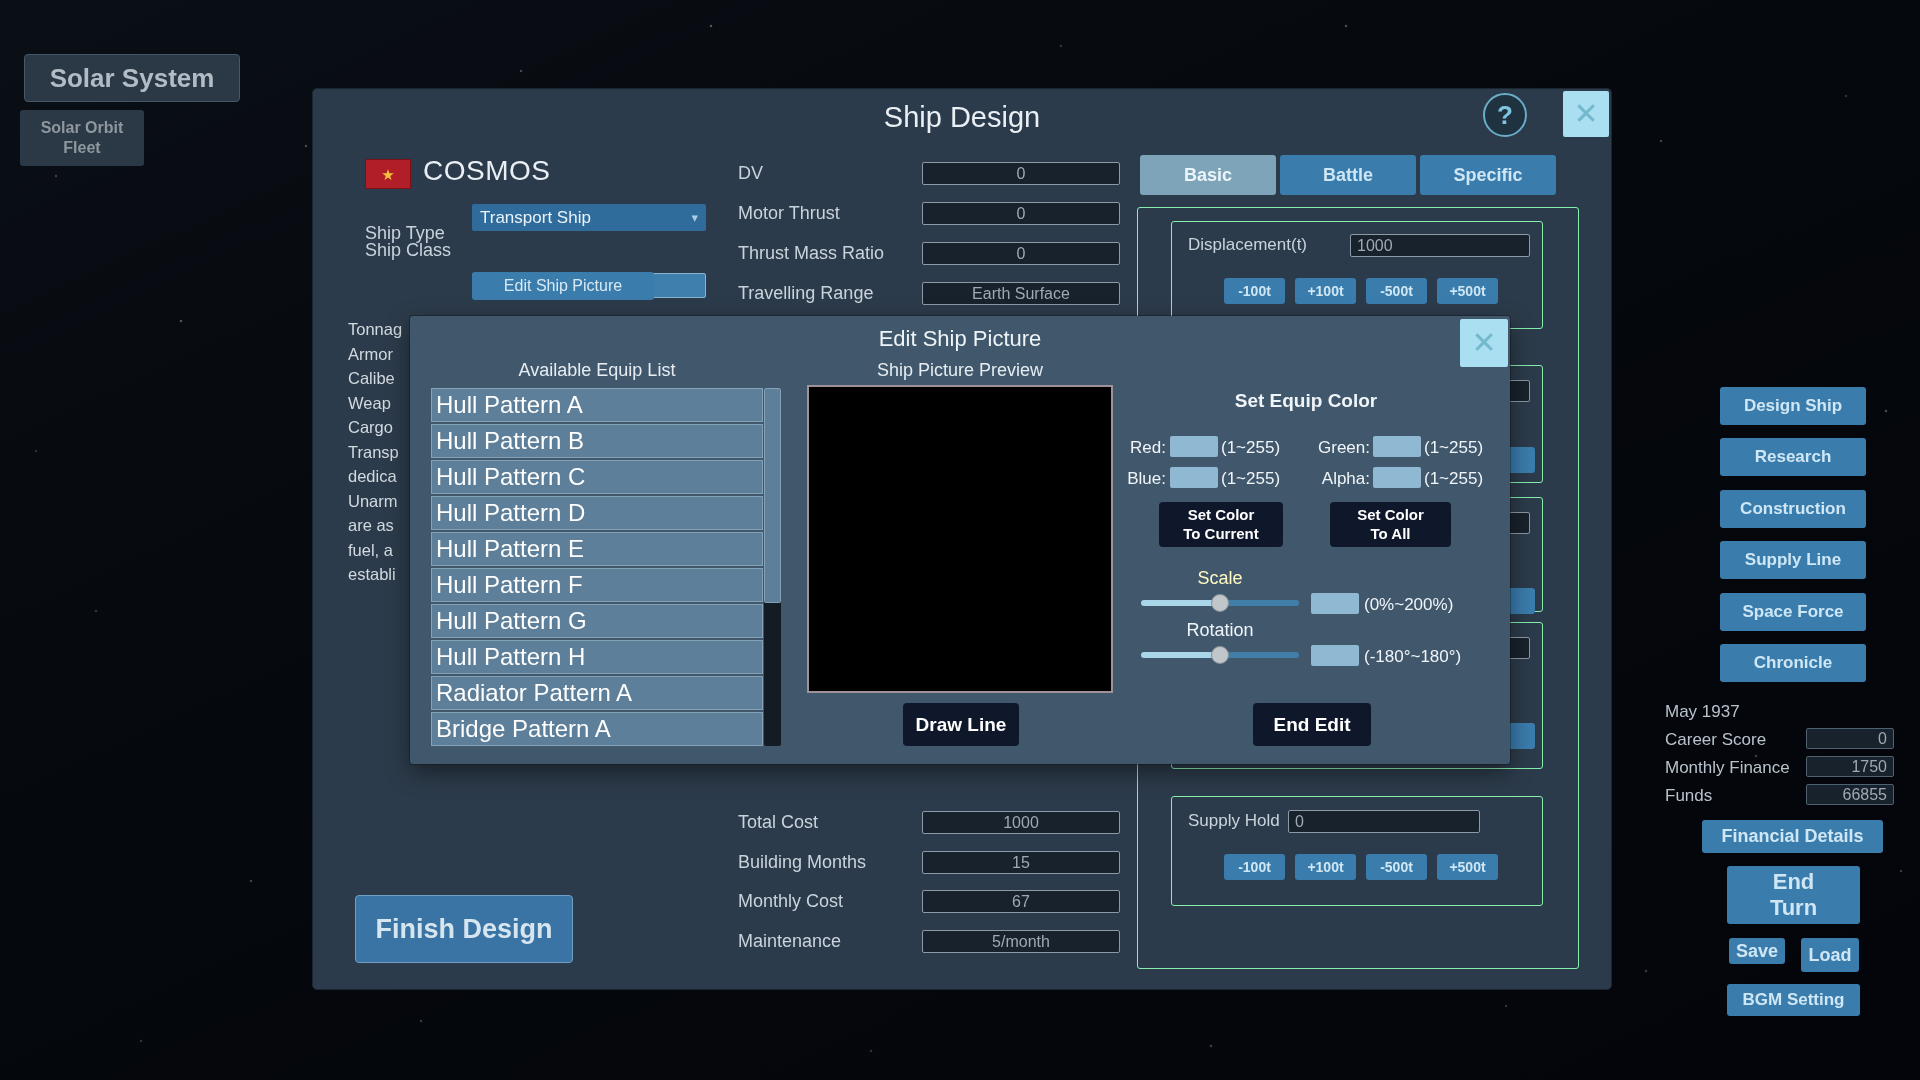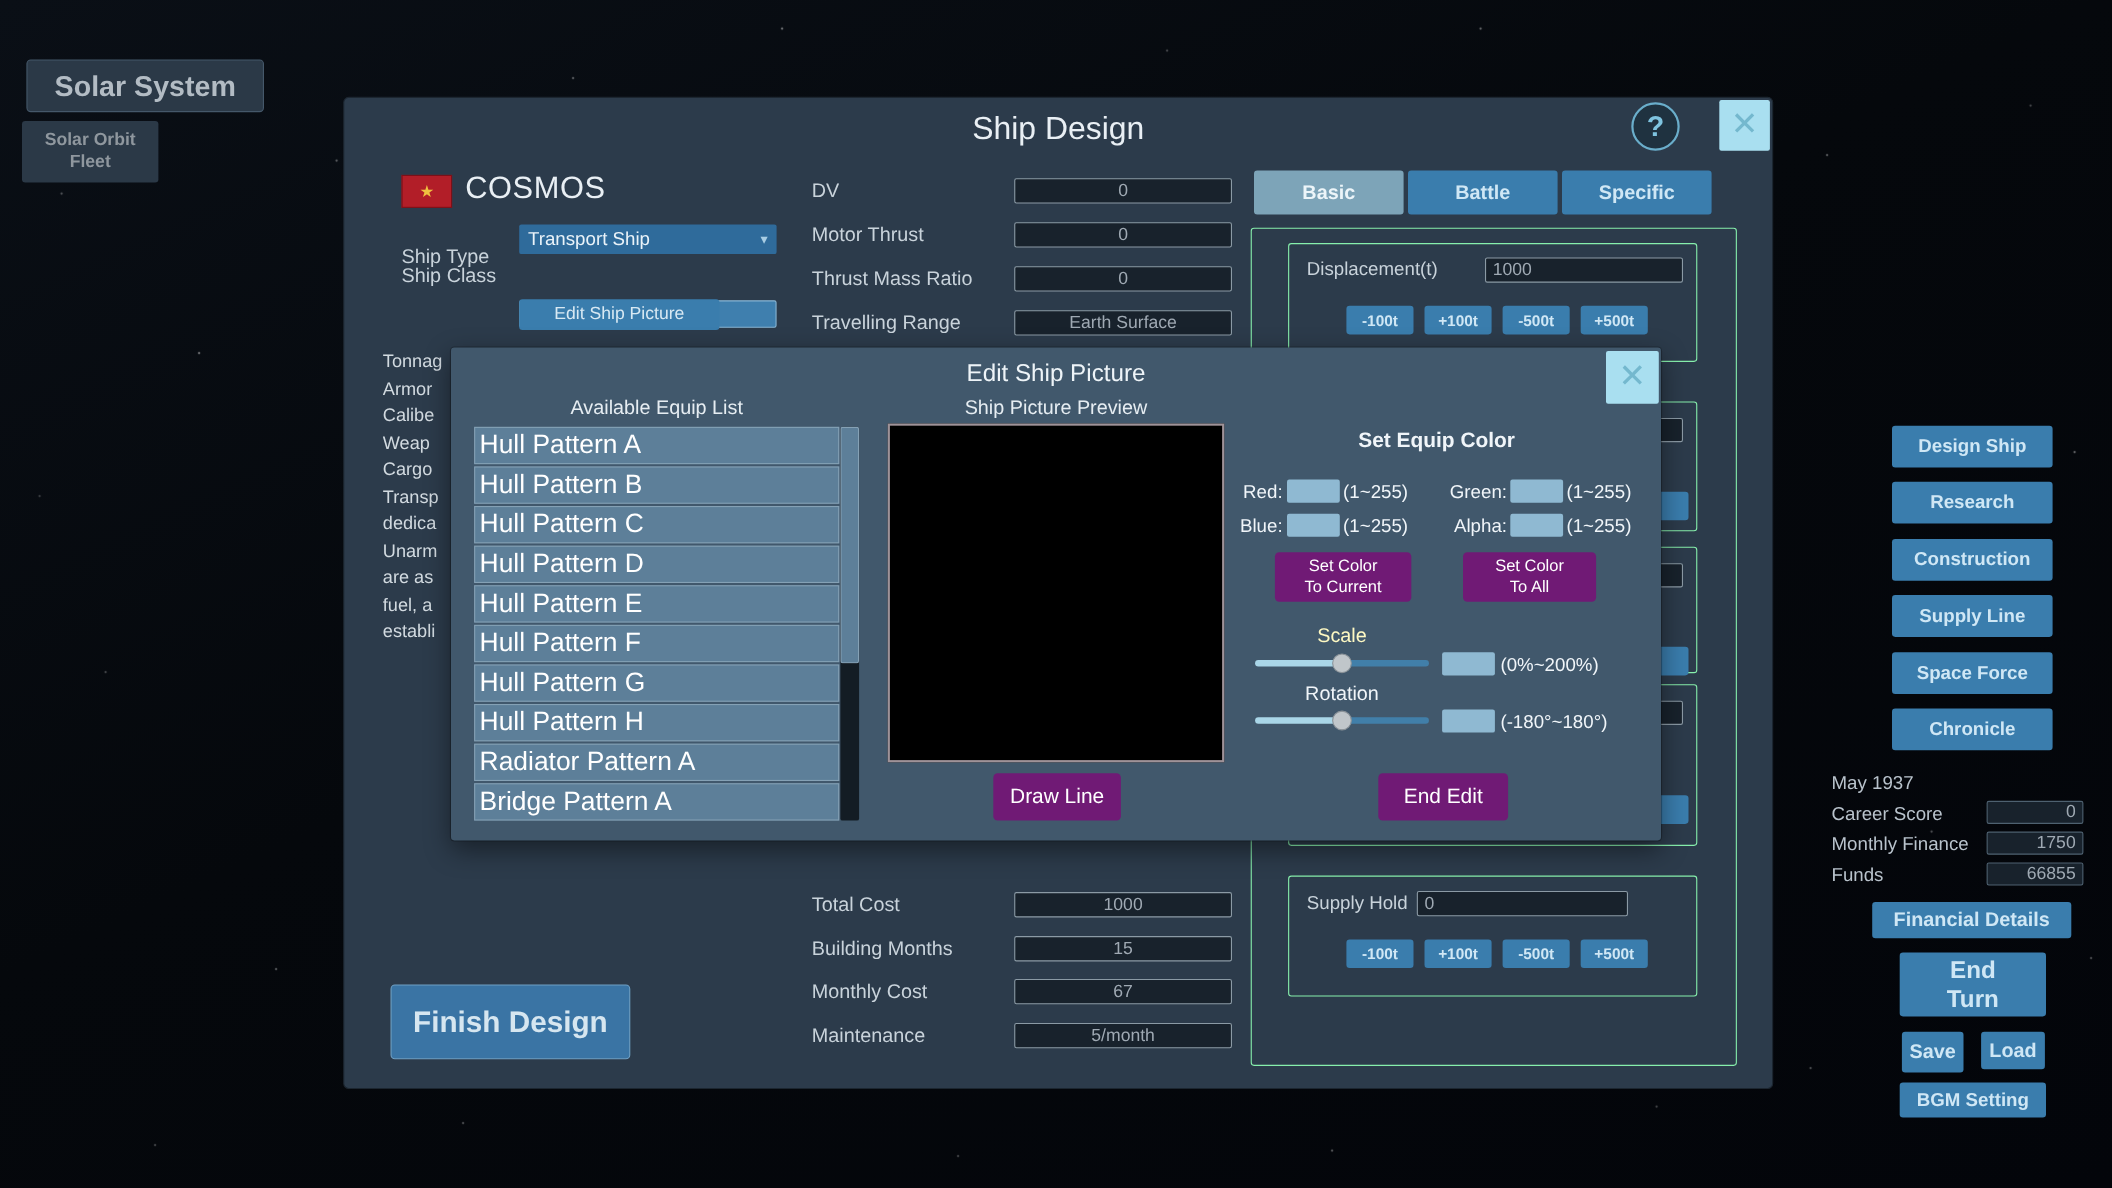--- a/index.html
+++ b/index.html
@@ -22,21 +22,21 @@
       1645px 970px 1px rgba(255,255,255,.35), 1210px 1045px 1px rgba(255,255,255,.40),
       870px 1050px 1px rgba(255,255,255,.30), 55px 175px 1px rgba(255,255,255,.35),
       305px 145px 1px rgba(255,255,255,.40), 1505px 1005px 1px rgba(255,255,255,.30),
       1755px 755px 1px rgba(255,255,255,.35), 35px 450px 1px rgba(255,255,255,.25),
       140px 1040px 1px rgba(255,255,255,.30), 1900px 870px 1px rgba(255,255,255,.35);
   }
   .abs{position:absolute;}
   .preline{white-space:pre-line;}
   .btn{display:flex;align-items:center;justify-content:center;text-align:center;border-radius:3px;cursor:pointer;box-sizing:border-box;}
   .steel{background:#3a7dad;color:#cfe7f5;font-weight:bold;}
-  .bright{background:#701a75;color:#ffffff;font-weight:normal;border-radius:4px;text-align:center;}
+  .bright{background:#0f172a;color:#ffffff;font-weight:bold;border-radius:4px;text-align:center;}
   .darkbox{background:#18222c;border:1px solid #8b9aa5;color:#9fa9b3;display:flex;align-items:center;justify-content:center;font-size:16px;border-radius:2px;box-sizing:border-box;}
   .darkbox.leftal{justify-content:flex-start;padding-left:6px;}
   .darkbox.rightal{justify-content:flex-end;padding-right:6px;}
   .lightbox{background:#8fb9d2;border-radius:2px;box-sizing:border-box;}
   .panel{border:1px solid #86efac;border-radius:3px;box-sizing:border-box;}
   .lbl{color:#c9d3db;font-size:18px;}
   .dialog{
     left:312px;top:88px;width:1298px;height:900px;background:rgba(45,61,77,.97);
     border:1px solid #1c2630;border-radius:5px;
   }
@@ -267,16 +267,16 @@
   <div class="abs" style="left:1665px;top:730px;font-size:17px;color:#b9c3cc;">Career Score</div>
   <div class="abs darkbox rightal" style="left:1806px;top:728px;width:88px;height:21px;border-color:#4e6170;">0</div>
   <div class="abs" style="left:1665px;top:758px;font-size:17px;color:#b9c3cc;">Monthly Finance</div>
   <div class="abs darkbox rightal" style="left:1806px;top:756px;width:88px;height:21px;border-color:#4e6170;">1750</div>
   <div class="abs" style="left:1665px;top:786px;font-size:17px;color:#b9c3cc;">Funds</div>
   <div class="abs darkbox rightal" style="left:1806px;top:784px;width:88px;height:21px;border-color:#4e6170;">66855</div>
 
   <div class="abs btn steel" style="left:1702px;top:820px;width:181px;height:33px;font-size:18px;">Financial Details</div>
   <div class="abs btn steel preline" style="left:1727px;top:866px;width:133px;height:58px;font-size:22px;line-height:1.2;">End
 Turn</div>
-  <div class="abs btn steel" style="left:1729px;top:938px;width:56px;height:37px;font-size:18px;text-align:right;">Save</div>
+  <div class="abs btn steel" style="left:1729px;top:938px;width:56px;height:26px;font-size:18px;text-align:right;">Save</div>
   <div class="abs btn steel" style="left:1801px;top:938px;width:58px;height:34px;font-size:18px;">Load</div>
   <div class="abs btn steel" style="left:1727px;top:984px;width:133px;height:32px;font-size:17px;">BGM Setting</div>
 </div>
 
 </body></html>

